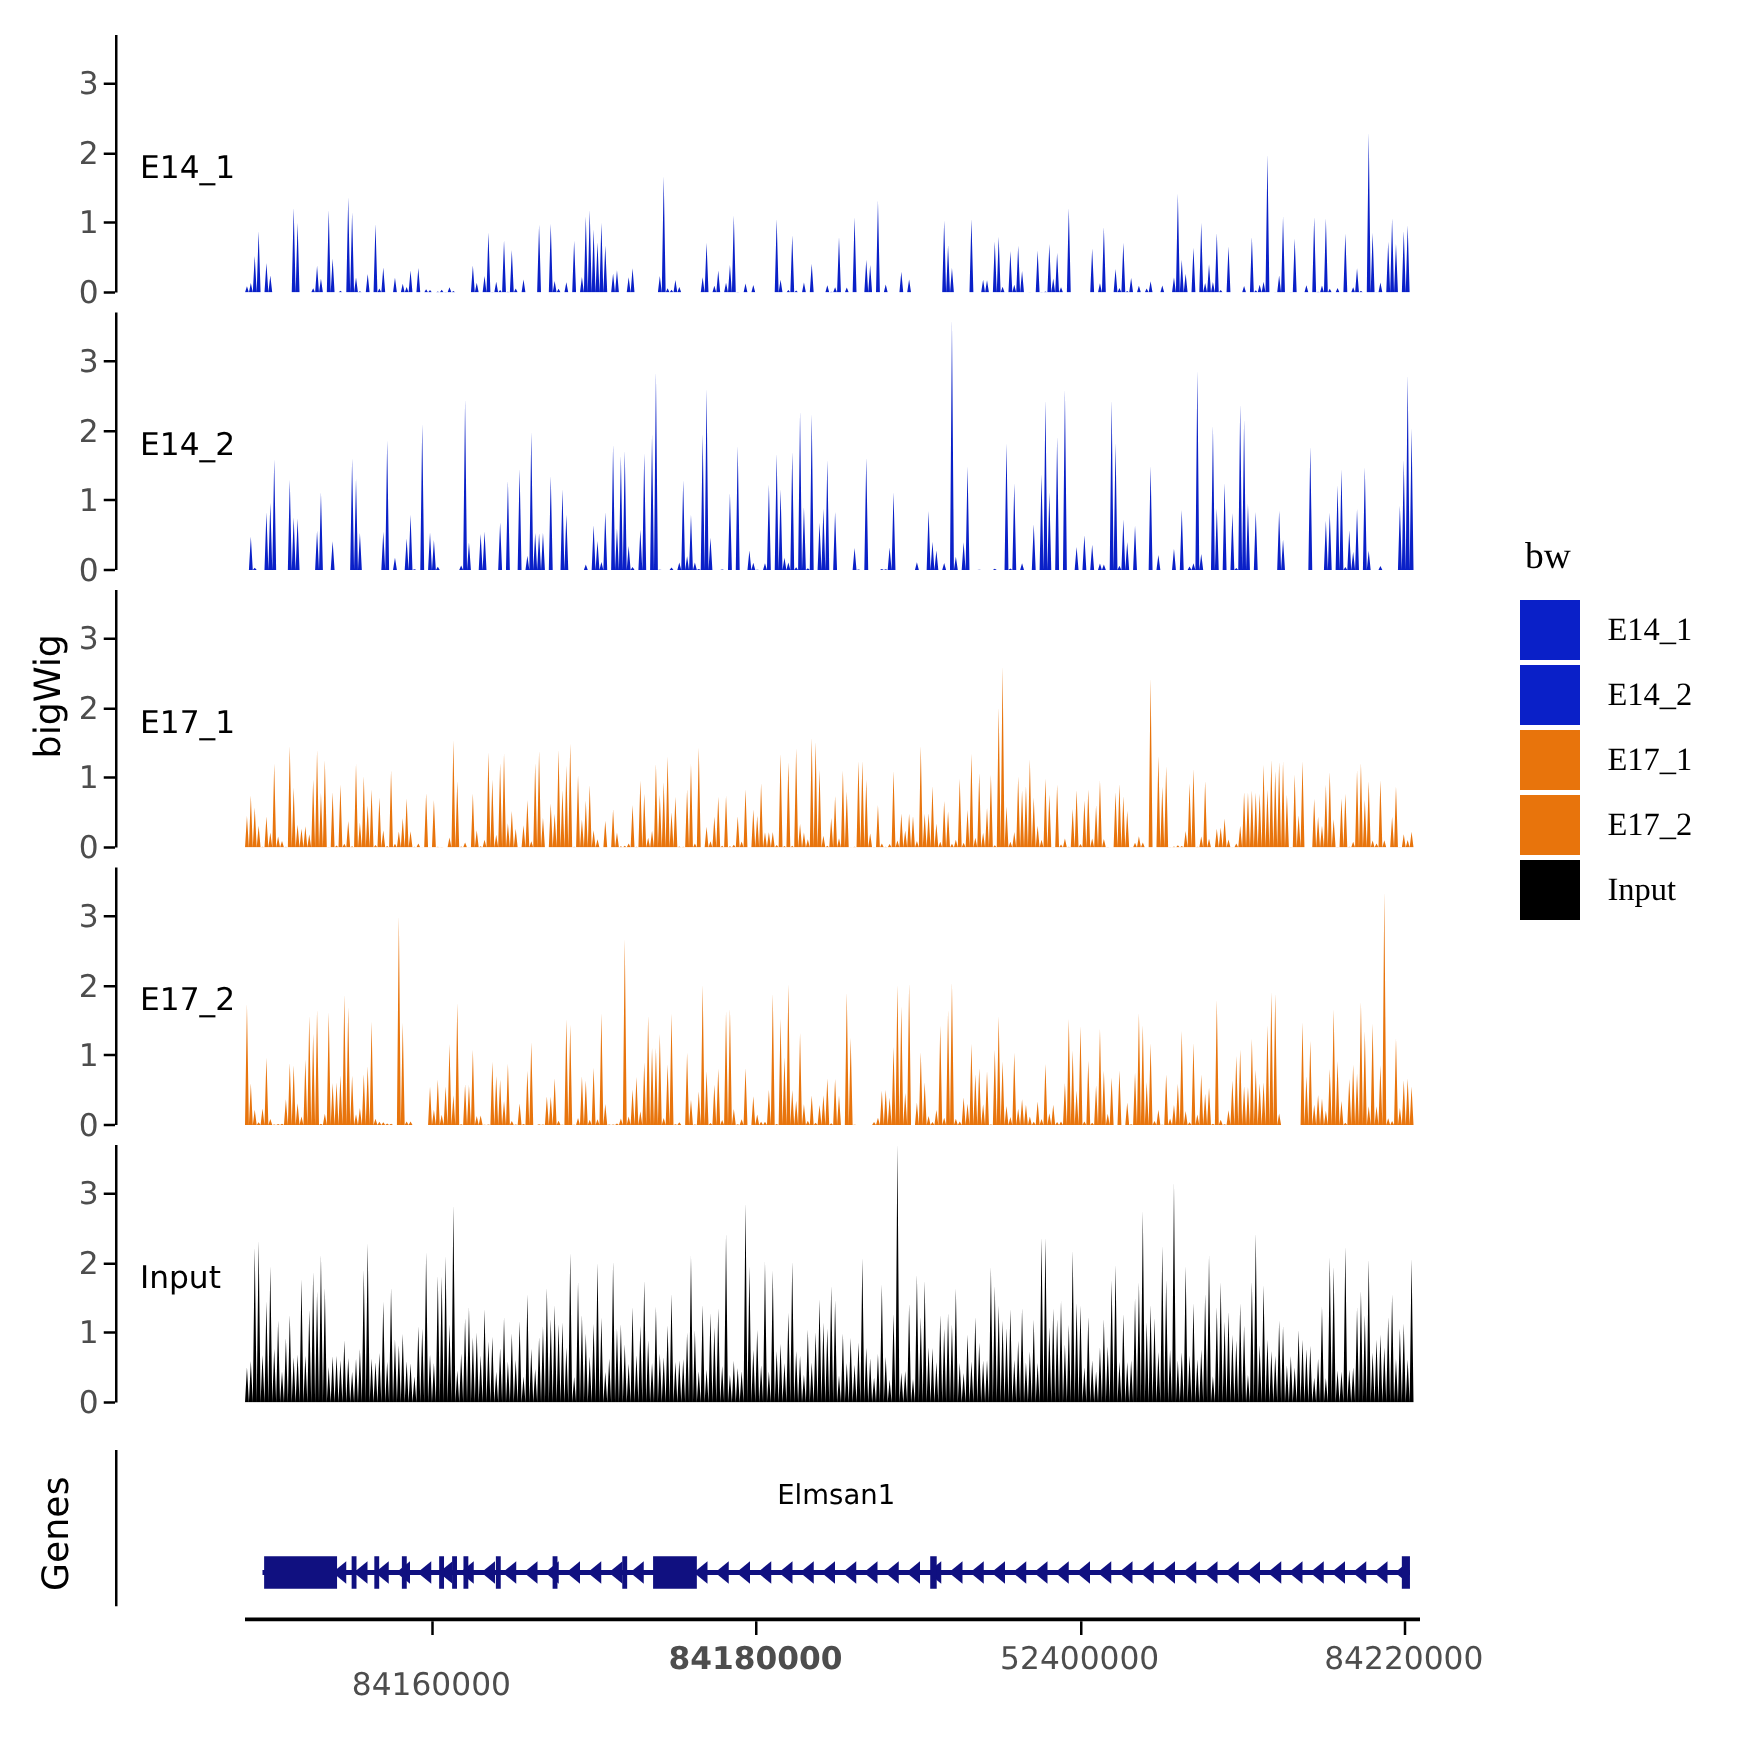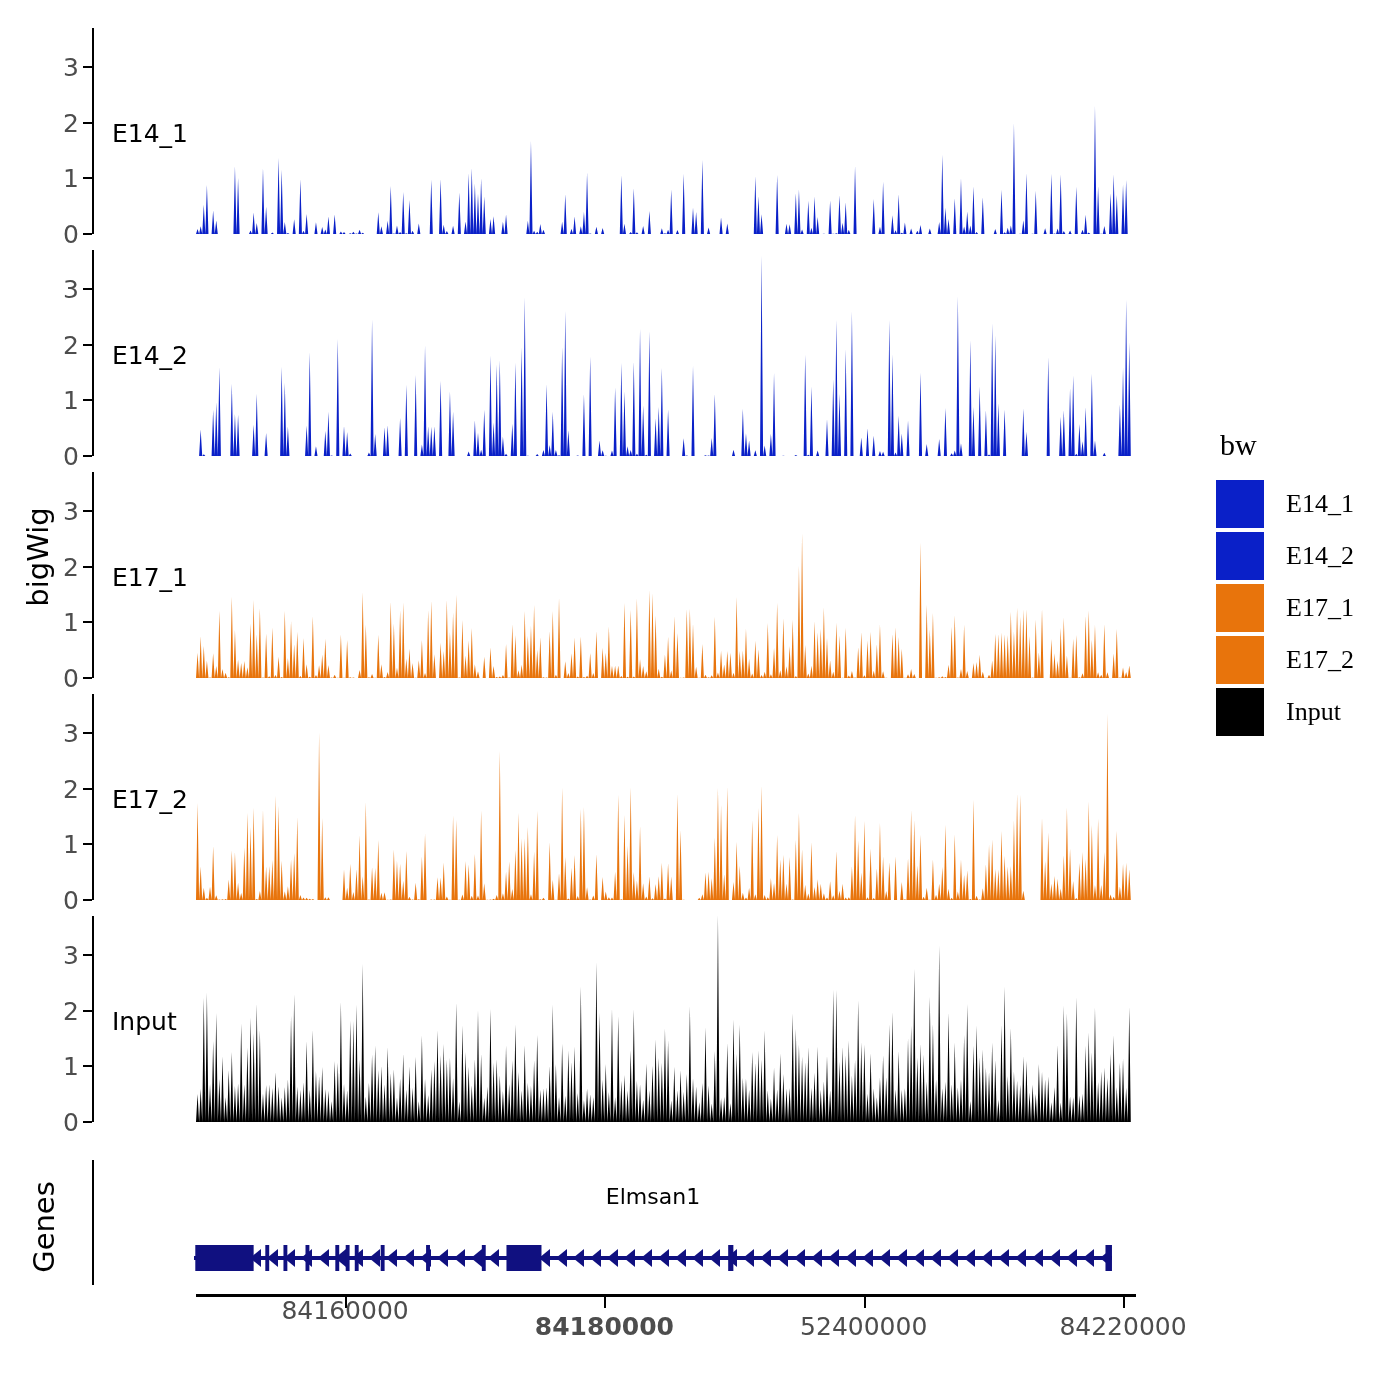--- a/index.html
+++ b/index.html
@@ -167,21 +167,21 @@
             <g transform="translate(0.00,0)">
               <path d="M 0 206 L 0.00 206.00 L 1.56 177.88 L 3.12 206.00 L 3.12 206.00 L 4.67 172.79 L 6.23 206.00 L 6.23 206.00 L 7.79 81.75 L 9.35 206.00 L 9.35 206.00 L 10.91 76.47 L 12.46 206.00 L 12.46 206.00 L 14.02 167.92 L 15.58 206.00 L 15.58 206.00 L 17.14 124.99 L 18.70 206.00 L 18.70 206.00 L 20.25 97.04 L 21.81 206.00 L 21.81 206.00 L 23.37 163.03 L 24.93 206.00 L 24.93 206.00 L 26.49 140.42 L 28.04 206.00 L 28.04 206.00 L 29.60 181.28 L 31.16 206.00 L 31.16 206.00 L 32.72 154.30 L 34.28 206.00 L 34.28 206.00 L 35.83 136.08 L 37.39 206.00 L 37.39 206.00 L 38.95 169.96 L 40.51 206.00 L 40.51 206.00 L 42.07 167.57 L 43.62 206.00 L 43.62 206.00 L 45.18 107.49 L 46.74 206.00 L 46.74 206.00 L 48.30 168.55 L 49.86 206.00 L 49.86 206.00 L 51.41 131.85 L 52.97 206.00 L 52.97 206.00 L 54.53 101.45 L 56.09 206.00 L 56.09 206.00 L 57.65 116.96 L 59.20 206.00 L 59.20 206.00 L 60.76 87.70 L 62.32 206.00 L 62.32 206.00 L 63.88 114.17 L 65.44 206.00 L 65.44 206.00 L 66.99 177.61 L 68.55 206.00 L 68.55 206.00 L 70.11 168.96 L 71.67 206.00 L 71.67 206.00 L 73.23 168.50 L 74.79 206.00 L 74.79 206.00 L 76.34 172.02 L 77.90 206.00 L 77.90 206.00 L 79.46 156.23 L 81.02 206.00 L 81.02 206.00 L 82.58 170.45 L 84.13 206.00 L 84.13 206.00 L 85.69 181.41 L 87.25 206.00 L 87.25 206.00 L 88.81 170.89 L 90.37 206.00 L 90.37 206.00 L 91.92 163.24 L 93.48 206.00 L 93.48 206.00 L 95.04 99.81 L 96.60 206.00 L 96.60 206.00 L 98.16 78.36 L 99.71 206.00 L 99.71 206.00 L 101.27 170.72 L 102.83 206.00 L 102.83 206.00 L 104.39 173.77 L 105.95 206.00 L 105.95 206.00 L 107.50 166.30 L 109.06 206.00 L 109.06 206.00 L 110.62 125.14 L 112.18 206.00 L 112.18 206.00 L 113.74 173.41 L 115.29 206.00 L 115.29 206.00 L 116.85 114.02 L 118.41 206.00 L 118.41 206.00 L 119.97 155.11 L 121.53 206.00 L 121.53 206.00 L 123.08 160.14 L 124.64 206.00 L 124.64 206.00 L 126.20 150.93 L 127.76 206.00 L 127.76 206.00 L 129.32 172.91 L 130.87 206.00 L 130.87 206.00 L 132.43 174.63 L 133.99 206.00 L 133.99 206.00 L 135.55 185.17 L 137.11 206.00 L 137.11 206.00 L 138.66 145.05 L 140.22 206.00 L 140.22 206.00 L 141.78 146.86 L 143.34 206.00 L 143.34 206.00 L 144.90 85.67 L 146.45 206.00 L 146.45 206.00 L 148.01 167.67 L 149.57 206.00 L 149.57 206.00 L 151.13 174.37 L 152.69 206.00 L 152.69 206.00 L 154.24 104.45 L 155.80 206.00 L 155.80 206.00 L 157.36 104.98 L 158.92 206.00 L 158.92 206.00 L 160.48 88.76 L 162.03 206.00 L 162.03 206.00 L 163.59 143.34 L 165.15 206.00 L 165.15 206.00 L 166.71 47.76 L 168.27 206.00 L 168.27 206.00 L 169.82 180.42 L 171.38 206.00 L 171.38 206.00 L 172.94 166.75 L 174.50 206.00 L 174.50 206.00 L 176.06 138.40 L 177.61 206.00 L 177.61 206.00 L 179.17 129.62 L 180.73 206.00 L 180.73 206.00 L 182.29 154.04 L 183.85 206.00 L 183.85 206.00 L 185.40 149.94 L 186.96 206.00 L 186.96 206.00 L 188.52 168.21 L 190.08 206.00 L 190.08 206.00 L 191.64 131.14 L 193.19 206.00 L 193.19 206.00 L 194.75 157.15 L 196.31 206.00 L 196.31 206.00 L 197.87 153.30 L 199.43 206.00 L 199.43 206.00 L 200.98 181.45 L 202.54 206.00 L 202.54 206.00 L 204.10 162.46 L 205.66 206.00 L 205.66 206.00 L 207.22 137.73 L 208.78 206.00 L 208.78 206.00 L 210.33 173.21 L 211.89 206.00 L 211.89 206.00 L 213.45 150.59 L 215.01 206.00 L 215.01 206.00 L 216.57 171.84 L 218.12 206.00 L 218.12 206.00 L 219.68 140.81 L 221.24 206.00 L 221.24 206.00 L 222.80 185.27 L 224.36 206.00 L 224.36 206.00 L 225.91 119.45 L 227.47 206.00 L 227.47 206.00 L 229.03 162.97 L 230.59 206.00 L 230.59 206.00 L 232.15 179.11 L 233.70 206.00 L 233.70 206.00 L 235.26 153.55 L 236.82 206.00 L 236.82 206.00 L 238.38 144.98 L 239.94 206.00 L 239.94 206.00 L 241.49 114.25 L 243.05 206.00 L 243.05 206.00 L 244.61 138.98 L 246.17 206.00 L 246.17 206.00 L 247.73 128.01 L 249.28 206.00 L 249.28 206.00 L 250.84 143.41 L 252.40 206.00 L 252.40 206.00 L 253.96 141.77 L 255.52 206.00 L 255.52 206.00 L 257.07 161.92 L 258.63 206.00 L 258.63 206.00 L 260.19 86.38 L 261.75 206.00 L 261.75 206.00 L 263.31 185.52 L 264.86 206.00 L 264.86 206.00 L 266.42 109.39 L 267.98 206.00 L 267.98 206.00 L 269.54 135.88 L 271.10 206.00 L 271.10 206.00 L 272.65 150.79 L 274.21 206.00 L 274.21 206.00 L 275.77 169.19 L 277.33 206.00 L 277.33 206.00 L 278.89 143.08 L 280.44 206.00 L 280.44 206.00 L 282.00 94.19 L 283.56 206.00 L 283.56 206.00 L 285.12 137.98 L 286.68 206.00 L 286.68 206.00 L 288.23 181.68 L 289.79 206.00 L 289.79 206.00 L 291.35 170.78 L 292.91 206.00 L 292.91 206.00 L 294.47 92.94 L 296.02 206.00 L 296.02 206.00 L 297.58 146.86 L 299.14 206.00 L 299.14 206.00 L 300.70 143.21 L 302.26 206.00 L 302.26 206.00 L 303.81 159.37 L 305.37 206.00 L 305.37 206.00 L 306.93 174.93 L 308.49 206.00 L 308.49 206.00 L 310.05 129.61 L 311.60 206.00 L 311.60 206.00 L 313.16 168.11 L 314.72 206.00 L 314.72 206.00 L 316.28 144.57 L 317.84 206.00 L 317.84 206.00 L 319.39 108.49 L 320.95 206.00 L 320.95 206.00 L 322.51 155.95 L 324.07 206.00 L 324.07 206.00 L 325.63 174.44 L 327.18 206.00 L 327.18 206.00 L 328.74 129.29 L 330.30 206.00 L 330.30 206.00 L 331.86 166.79 L 333.42 206.00 L 333.42 206.00 L 334.97 169.83 L 336.53 206.00 L 336.53 206.00 L 338.09 144.15 L 339.65 206.00 L 339.65 206.00 L 341.21 119.05 L 342.77 206.00 L 342.77 206.00 L 344.32 173.67 L 345.88 206.00 L 345.88 206.00 L 347.44 172.23 L 349.00 206.00 L 349.00 206.00 L 350.56 171.29 L 352.11 206.00 L 352.11 206.00 L 353.67 149.94 L 355.23 206.00 L 355.23 206.00 L 356.79 88.41 L 358.35 206.00 L 358.35 206.00 L 359.90 148.00 L 361.46 206.00 L 361.46 206.00 L 363.02 180.99 L 364.58 206.00 L 364.58 206.00 L 366.14 127.70 L 367.69 206.00 L 367.69 206.00 L 369.25 179.64 L 370.81 206.00 L 370.81 206.00 L 372.37 134.43 L 373.93 206.00 L 373.93 206.00 L 375.48 146.01 L 377.04 206.00 L 377.04 206.00 L 378.60 130.61 L 380.16 206.00 L 380.16 206.00 L 381.72 176.88 L 383.27 206.00 L 383.27 206.00 L 384.83 70.58 L 386.39 206.00 L 386.39 206.00 L 387.95 183.99 L 389.51 206.00 L 389.51 206.00 L 391.06 172.58 L 392.62 206.00 L 392.62 206.00 L 394.18 178.37 L 395.74 206.00 L 395.74 206.00 L 397.30 181.07 L 398.85 206.00 L 398.85 206.00 L 400.41 46.16 L 401.97 206.00 L 401.97 206.00 L 403.53 96.87 L 405.09 206.00 L 405.09 206.00 L 406.64 163.85 L 408.20 206.00 L 408.20 206.00 L 409.76 147.88 L 411.32 206.00 L 411.32 206.00 L 412.88 176.11 L 414.43 206.00 L 414.43 206.00 L 415.99 92.73 L 417.55 206.00 L 417.55 206.00 L 419.11 181.29 L 420.67 206.00 L 420.67 206.00 L 422.22 100.22 L 423.78 206.00 L 423.78 206.00 L 425.34 164.81 L 426.90 206.00 L 426.90 206.00 L 428.46 158.94 L 430.01 206.00 L 430.01 206.00 L 431.57 174.39 L 433.13 206.00 L 433.13 206.00 L 434.69 134.15 L 436.25 206.00 L 436.25 206.00 L 437.80 93.27 L 439.36 206.00 L 439.36 206.00 L 440.92 164.70 L 442.48 206.00 L 442.48 206.00 L 444.04 168.56 L 445.59 206.00 L 445.59 206.00 L 447.15 183.71 L 448.71 206.00 L 448.71 206.00 L 450.27 147.57 L 451.83 206.00 L 451.83 206.00 L 453.38 174.06 L 454.94 206.00 L 454.94 206.00 L 456.50 149.87 L 458.06 206.00 L 458.06 206.00 L 459.62 123.31 L 461.17 206.00 L 461.17 206.00 L 462.73 141.98 L 464.29 206.00 L 464.29 206.00 L 465.85 146.75 L 467.41 206.00 L 467.41 206.00 L 468.96 112.52 L 470.52 206.00 L 470.52 206.00 L 472.08 124.18 L 473.64 206.00 L 473.64 206.00 L 475.20 184.39 L 476.76 206.00 L 476.76 206.00 L 478.31 150.71 L 479.87 206.00 L 479.87 206.00 L 481.43 174.31 L 482.99 206.00 L 482.99 206.00 L 484.55 154.18 L 486.10 206.00 L 486.10 206.00 L 487.66 175.76 L 489.22 206.00 L 489.22 206.00 L 490.78 158.01 L 492.34 206.00 L 492.34 206.00 L 493.89 90.32 L 495.45 206.00 L 495.45 206.00 L 497.01 162.14 L 498.57 206.00 L 498.57 206.00 L 500.13 170.50 L 501.68 206.00 L 501.68 206.00 L 503.24 186.01 L 504.80 206.00 L 504.80 206.00 L 506.36 166.93 L 507.92 206.00 L 507.92 206.00 L 509.47 111.32 L 511.03 206.00 L 511.03 206.00 L 512.59 169.38 L 514.15 206.00 L 514.15 206.00 L 515.71 187.59 L 517.26 206.00 L 517.26 206.00 L 518.82 134.91 L 520.38 206.00 L 520.38 206.00 L 521.94 -0.86 L 523.50 206.00 L 523.50 206.00 L 525.05 182.22 L 526.61 206.00 L 526.61 206.00 L 528.17 180.73 L 529.73 206.00 L 529.73 206.00 L 531.29 126.94 L 532.84 206.00 L 532.84 206.00 L 534.40 187.28 L 535.96 206.00 L 535.96 206.00 L 537.52 103.62 L 539.08 206.00 L 539.08 206.00 L 540.63 137.66 L 542.19 206.00 L 542.19 206.00 L 543.75 108.64 L 545.31 206.00 L 545.31 206.00 L 546.87 161.78 L 548.42 206.00 L 548.42 206.00 L 549.98 162.32 L 551.54 206.00 L 551.54 206.00 L 553.10 173.65 L 554.66 206.00 L 554.66 206.00 L 556.21 135.91 L 557.77 206.00 L 557.77 206.00 L 559.33 147.01 L 560.89 206.00 L 560.89 206.00 L 562.45 134.46 L 564.00 206.00 L 564.00 206.00 L 565.56 143.51 L 567.12 206.00 L 567.12 206.00 L 568.68 114.53 L 570.24 206.00 L 570.24 206.00 L 571.79 174.27 L 573.35 206.00 L 573.35 206.00 L 574.91 182.41 L 576.47 206.00 L 576.47 206.00 L 578.03 151.63 L 579.58 206.00 L 579.58 206.00 L 581.14 173.20 L 582.70 206.00 L 582.70 206.00 L 584.26 137.54 L 585.82 206.00 L 585.82 206.00 L 587.37 158.07 L 588.93 206.00 L 588.93 206.00 L 590.49 172.40 L 592.05 206.00 L 592.05 206.00 L 593.61 171.91 L 595.16 206.00 L 595.16 206.00 L 596.72 97.46 L 598.28 206.00 L 598.28 206.00 L 599.84 112.69 L 601.40 206.00 L 601.40 206.00 L 602.95 128.39 L 604.51 206.00 L 604.51 206.00 L 606.07 140.52 L 607.63 206.00 L 607.63 206.00 L 609.19 146.32 L 610.75 206.00 L 610.75 206.00 L 612.30 131.17 L 613.86 206.00 L 613.86 206.00 L 615.42 171.77 L 616.98 206.00 L 616.98 206.00 L 618.54 156.65 L 620.09 206.00 L 620.09 206.00 L 621.65 130.43 L 623.21 206.00 L 623.21 206.00 L 624.77 173.75 L 626.33 206.00 L 626.33 206.00 L 627.88 165.15 L 629.44 206.00 L 629.44 206.00 L 631.00 139.64 L 632.56 206.00 L 632.56 206.00 L 634.12 174.23 L 635.67 206.00 L 635.67 206.00 L 637.23 73.73 L 638.79 206.00 L 638.79 206.00 L 640.35 74.02 L 641.91 206.00 L 641.91 206.00 L 643.46 145.60 L 645.02 206.00 L 645.02 206.00 L 646.58 130.73 L 648.14 206.00 L 648.14 206.00 L 649.70 139.29 L 651.25 206.00 L 651.25 206.00 L 652.81 124.38 L 654.37 206.00 L 654.37 206.00 L 655.93 159.47 L 657.49 206.00 L 657.49 206.00 L 659.04 143.71 L 660.60 206.00 L 660.60 206.00 L 662.16 84.38 L 663.72 206.00 L 663.72 206.00 L 665.28 126.20 L 666.83 206.00 L 666.83 206.00 L 668.39 128.40 L 669.95 206.00 L 669.95 206.00 L 671.51 177.78 L 673.07 206.00 L 673.07 206.00 L 674.62 137.37 L 676.18 206.00 L 676.18 206.00 L 677.74 172.21 L 679.30 206.00 L 679.30 206.00 L 680.86 181.13 L 682.41 206.00 L 682.41 206.00 L 683.97 161.70 L 685.53 206.00 L 685.53 206.00 L 687.09 139.14 L 688.65 206.00 L 688.65 206.00 L 690.20 161.23 L 691.76 206.00 L 691.76 206.00 L 693.32 108.15 L 694.88 206.00 L 694.88 206.00 L 696.44 95.89 L 697.99 206.00 L 697.99 206.00 L 699.55 173.30 L 701.11 206.00 L 701.11 206.00 L 702.67 135.25 L 704.23 206.00 L 704.23 206.00 L 705.78 173.68 L 707.34 206.00 L 707.34 206.00 L 708.90 172.02 L 710.46 206.00 L 710.46 206.00 L 712.02 122.33 L 713.57 206.00 L 713.57 206.00 L 715.13 109.77 L 716.69 206.00 L 716.69 206.00 L 718.25 52.67 L 719.81 206.00 L 719.81 206.00 L 721.36 141.60 L 722.92 206.00 L 722.92 206.00 L 724.48 127.71 L 726.04 206.00 L 726.04 206.00 L 727.60 138.42 L 729.15 206.00 L 729.15 206.00 L 730.71 165.54 L 732.27 206.00 L 732.27 206.00 L 733.83 80.66 L 735.39 206.00 L 735.39 206.00 L 736.94 108.02 L 738.50 206.00 L 738.50 206.00 L 740.06 163.61 L 741.62 206.00 L 741.62 206.00 L 743.18 29.59 L 744.73 206.00 L 744.73 206.00 L 746.29 172.24 L 747.85 206.00 L 747.85 206.00 L 749.41 165.83 L 750.97 206.00 L 750.97 206.00 L 752.53 96.70 L 754.08 206.00 L 754.08 206.00 L 755.64 168.31 L 757.20 206.00 L 757.20 206.00 L 758.76 126.61 L 760.32 206.00 L 760.32 206.00 L 761.87 171.36 L 763.43 206.00 L 763.43 206.00 L 764.99 163.32 L 766.55 206.00 L 766.55 206.00 L 768.11 119.00 L 769.66 206.00 L 769.66 206.00 L 771.22 88.08 L 772.78 206.00 L 772.78 206.00 L 774.34 184.95 L 775.90 206.00 L 775.90 206.00 L 777.45 129.60 L 779.01 206.00 L 779.01 206.00 L 780.57 109.57 L 782.13 206.00 L 782.13 206.00 L 783.69 141.15 L 785.24 206.00 L 785.24 206.00 L 786.80 133.39 L 788.36 206.00 L 788.36 206.00 L 789.92 151.76 L 791.48 206.00 L 791.48 206.00 L 793.03 156.37 L 794.59 206.00 L 794.59 206.00 L 796.15 126.57 L 797.71 206.00 L 797.71 206.00 L 799.27 144.36 L 800.82 206.00 L 800.82 206.00 L 802.38 183.82 L 803.94 206.00 L 803.94 206.00 L 805.50 109.11 L 807.06 206.00 L 807.06 206.00 L 808.61 70.44 L 810.17 206.00 L 810.17 206.00 L 811.73 159.94 L 813.29 206.00 L 813.29 206.00 L 814.85 111.98 L 816.40 206.00 L 816.40 206.00 L 817.96 155.60 L 819.52 206.00 L 819.52 206.00 L 821.08 164.84 L 822.64 206.00 L 822.64 206.00 L 824.19 168.63 L 825.75 206.00 L 825.75 206.00 L 827.31 140.35 L 828.87 206.00 L 828.87 206.00 L 830.43 144.79 L 831.98 206.00 L 831.98 206.00 L 833.54 176.44 L 835.10 206.00 L 835.10 206.00 L 836.66 168.84 L 838.22 206.00 L 838.22 206.00 L 839.77 177.92 L 841.33 206.00 L 841.33 206.00 L 842.89 148.03 L 844.45 206.00 L 844.45 206.00 L 846.01 155.74 L 847.56 206.00 L 847.56 206.00 L 849.12 163.32 L 850.68 206.00 L 850.68 206.00 L 852.24 160.50 L 853.80 206.00 L 853.80 206.00 L 855.35 186.18 L 856.91 206.00 L 856.91 206.00 L 858.47 170.97 L 860.03 206.00 L 860.03 206.00 L 861.59 128.98 L 863.14 206.00 L 863.14 206.00 L 864.70 186.49 L 866.26 206.00 L 866.26 206.00 L 867.82 89.57 L 869.38 206.00 L 869.38 206.00 L 870.93 97.21 L 872.49 206.00 L 872.49 206.00 L 874.05 180.31 L 875.61 206.00 L 875.61 206.00 L 877.17 181.37 L 878.72 206.00 L 878.72 206.00 L 880.28 81.17 L 881.84 206.00 L 881.84 206.00 L 883.40 179.44 L 884.96 206.00 L 884.96 206.00 L 886.52 177.76 L 888.07 206.00 L 888.07 206.00 L 889.63 129.73 L 891.19 206.00 L 891.19 206.00 L 892.75 116.60 L 894.31 206.00 L 894.31 206.00 L 895.86 136.16 L 897.42 206.00 L 897.42 206.00 L 898.98 91.46 L 900.54 206.00 L 900.54 206.00 L 902.10 165.90 L 903.65 206.00 L 903.65 206.00 L 905.21 155.56 L 906.77 206.00 L 906.77 206.00 L 908.33 151.57 L 909.89 206.00 L 909.89 206.00 L 911.44 162.05 L 913.00 206.00 L 913.00 206.00 L 914.56 137.68 L 916.12 206.00 L 916.12 206.00 L 917.68 119.32 L 919.23 206.00 L 919.23 206.00 L 920.79 170.98 L 922.35 206.00 L 922.35 206.00 L 923.91 146.77 L 925.47 206.00 L 925.47 206.00 L 927.02 142.72 L 928.58 206.00 L 928.58 206.00 L 930.14 171.63 L 931.70 206.00 L 931.70 206.00 L 933.26 90.99 L 934.81 206.00 L 934.81 206.00 Z" fill="#000000" shape-rendering="geometricPrecision"></path>
             </g>
           </svg>
         </div>
       </div>
     </div>
 
   <div class="panel" style="left:92px;top:1160px;width:1040px;height:125px;">
     <div class="gene-axis-line" style="left:0;top:0;width:2px;height:125px;"></div>
-    <div class="plotarea" style="left:0;width:1038px;">
+    <div class="plotarea" style="left:16px;width:1038px;">
       <div class="gene-name" id="gene-name-el" style="top: 24px; left: 440.979px; width: 240px;">Elmsan1</div>
       <svg id="gene-svg" width="1038" height="125" viewBox="0 0 1038 125" preserveAspectRatio="none">
           <rect x="102" y="96" width="917.9586206896552" height="4" fill="#101080"></rect>
           <path d="M 118 89 L 107 98 L 118 107 Z" fill="#101080"></path>
           <path d="M 135 89 L 124 98 L 135 107 Z" fill="#101080"></path>
           <path d="M 152 89 L 141 98 L 152 107 Z" fill="#101080"></path>
           <path d="M 169 89 L 158 98 L 169 107 Z" fill="#101080"></path>
           <path d="M 186 89 L 175 98 L 186 107 Z" fill="#101080"></path>
           <path d="M 203 89 L 192 98 L 203 107 Z" fill="#101080"></path>
           <path d="M 220 89 L 209 98 L 220 107 Z" fill="#101080"></path>
@@ -245,21 +245,21 @@
           <rect x="414.4689655172414" y="85" width="35.00689655172414" height="26" fill="#101080"></rect>
           <rect x="636.1793103448276" y="85" width="5.186206896551653" height="26" fill="#101080"></rect>
           <rect x="1013.4758620689655" y="85" width="6.482758620689651" height="26" fill="#101080"></rect>
         </svg>
     </div>
   </div>
 
   <div class="xaxis-line" style="left:196px;top:1294px;width:940px;"></div>
   <div id="xticks">
       <div class="xtick" style="left: 345.103px; top: 1297px;"></div>
-      <div class="xticklabel" style="left: 345.103px; top: 1296px;">84160000</div>
+      <div class="xticklabel" style="left: 345.103px; top: 1333px;">84160000</div>
       <div class="xtick" style="left: 604.414px; top: 1297px;"></div>
       <div class="xticklabel" style="left: 604.414px; top: 1312px; font-weight: bold;">84180000</div>
       <div class="xtick" style="left: 863.724px; top: 1297px;"></div>
       <div class="xticklabel" style="left: 863.724px; top: 1312px;">52400000</div>
       <div class="xtick" style="left: 1123.03px; top: 1297px;"></div>
       <div class="xticklabel" style="left: 1123.03px; top: 1312px;">84220000</div>
     </div>
 
   <div id="legend" style="left:1216px;top:428px;">
     <div class="legend-title">bw</div>

